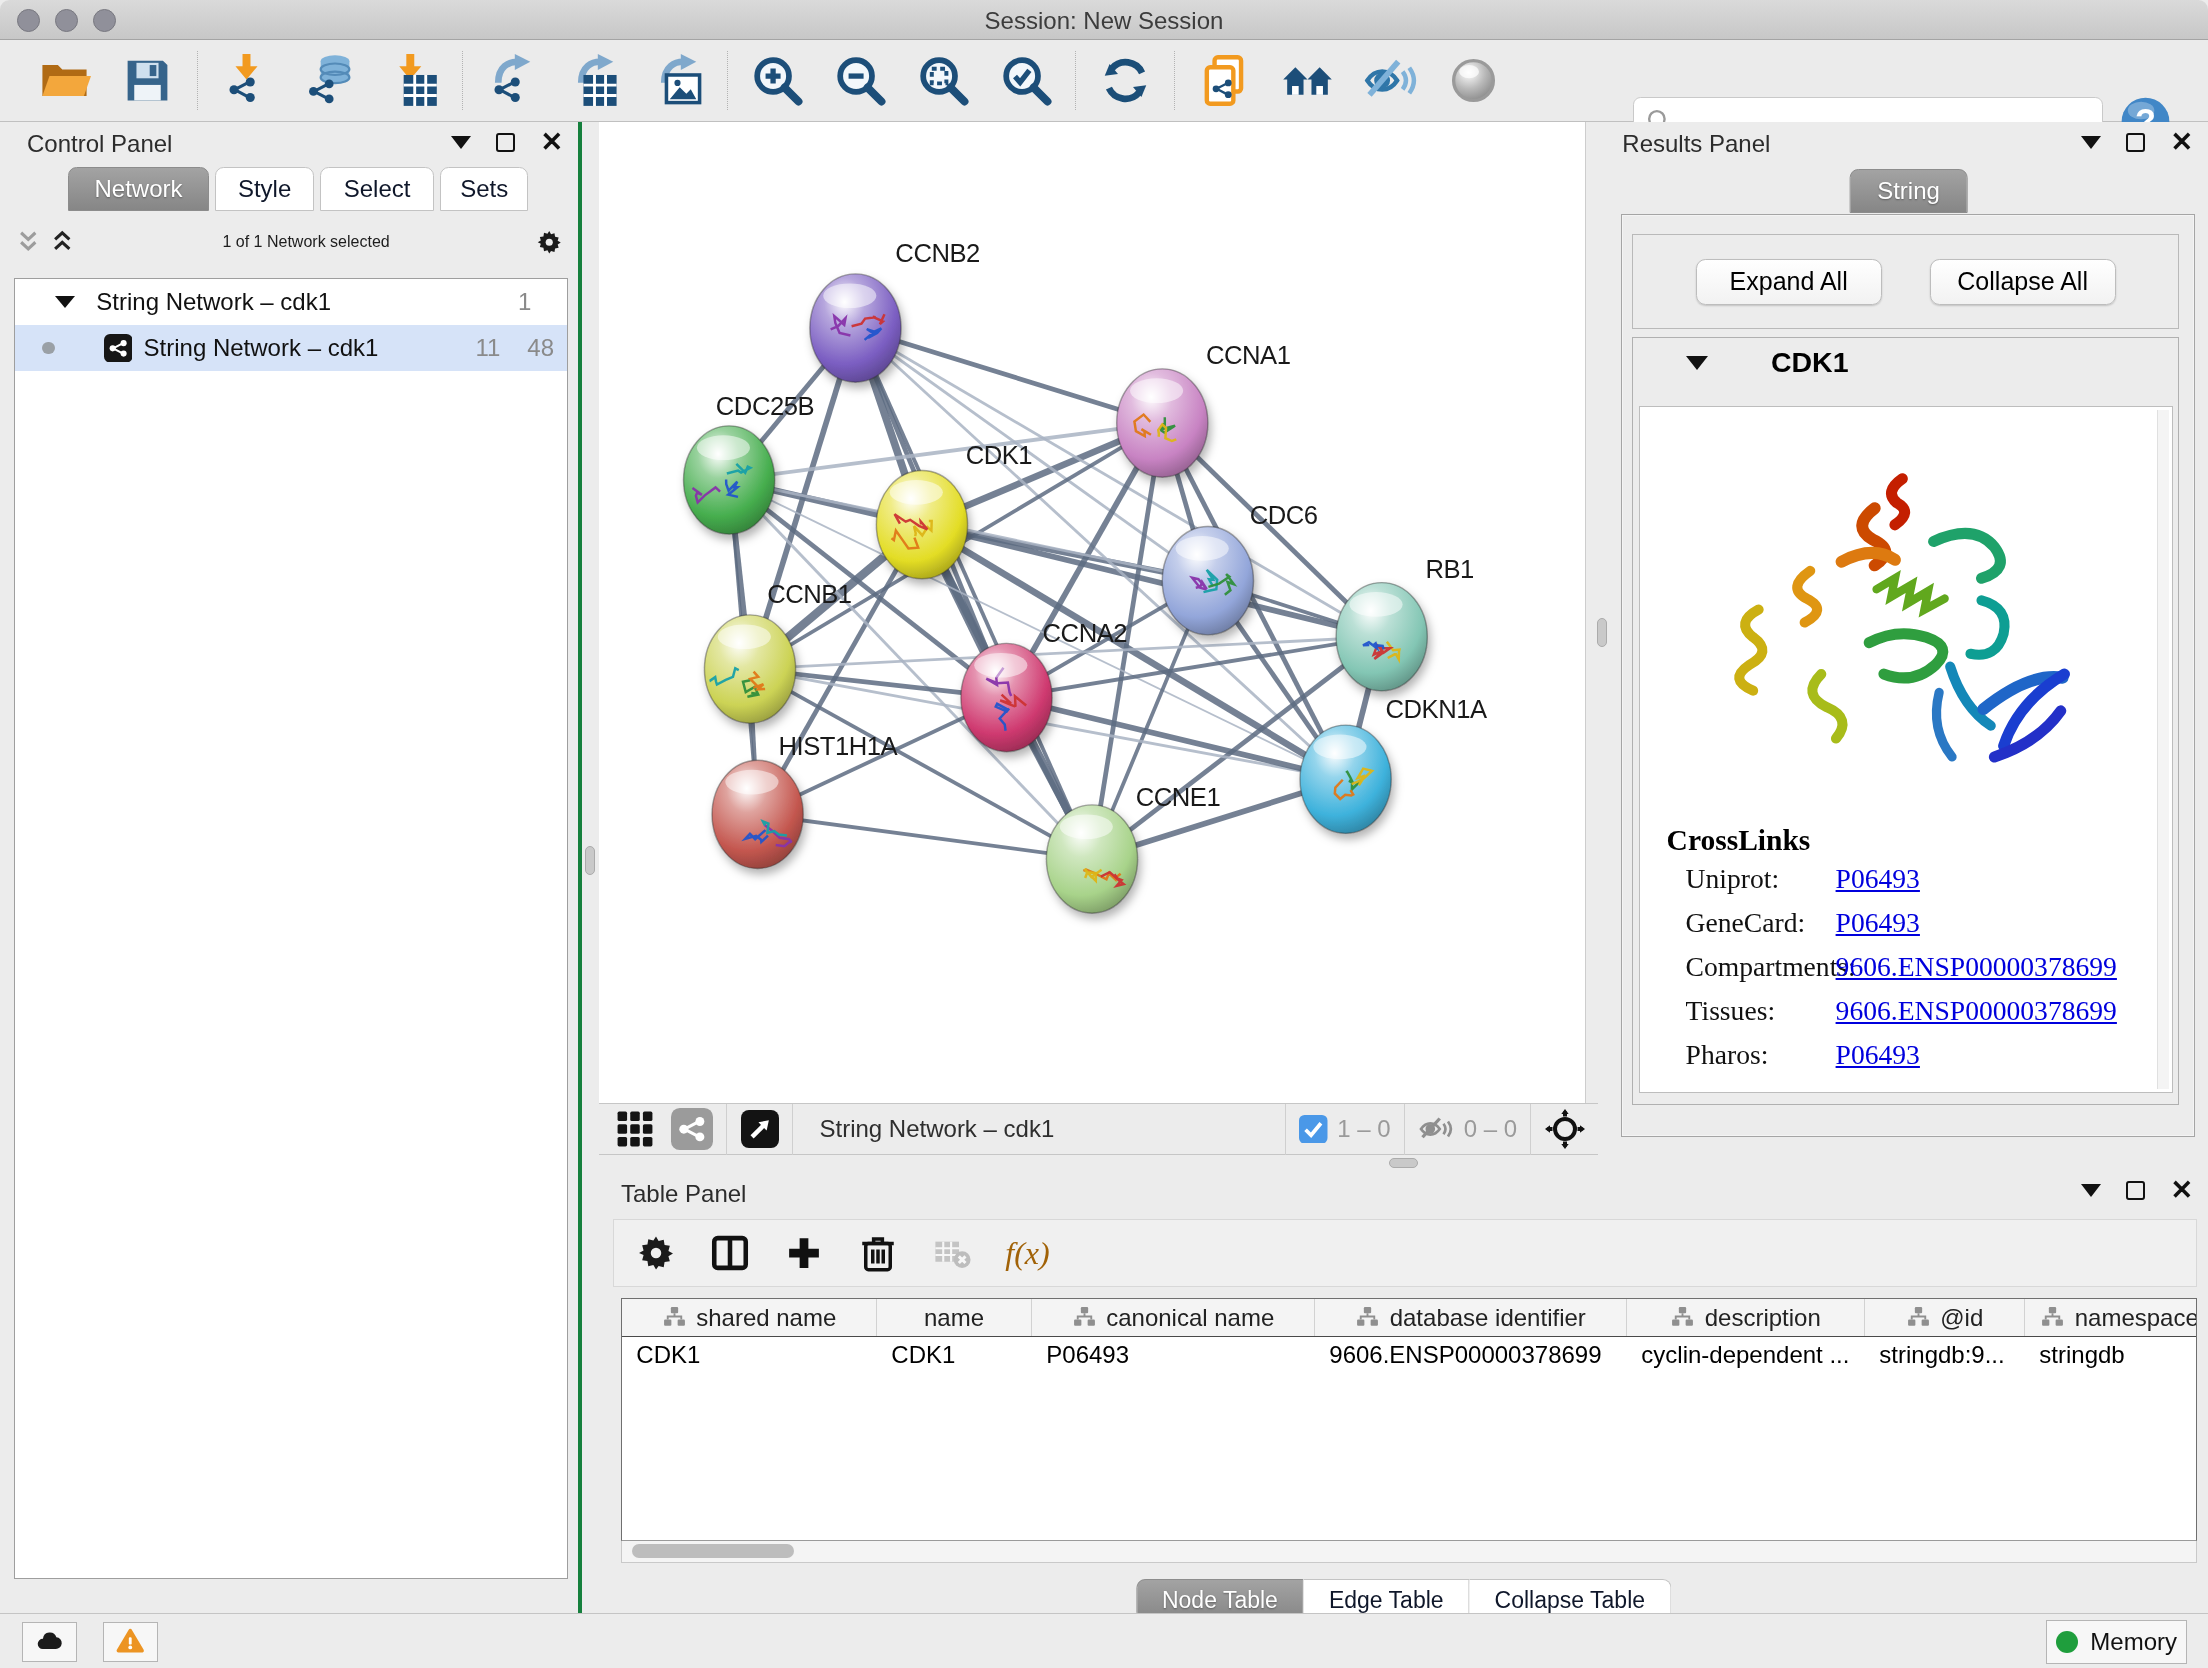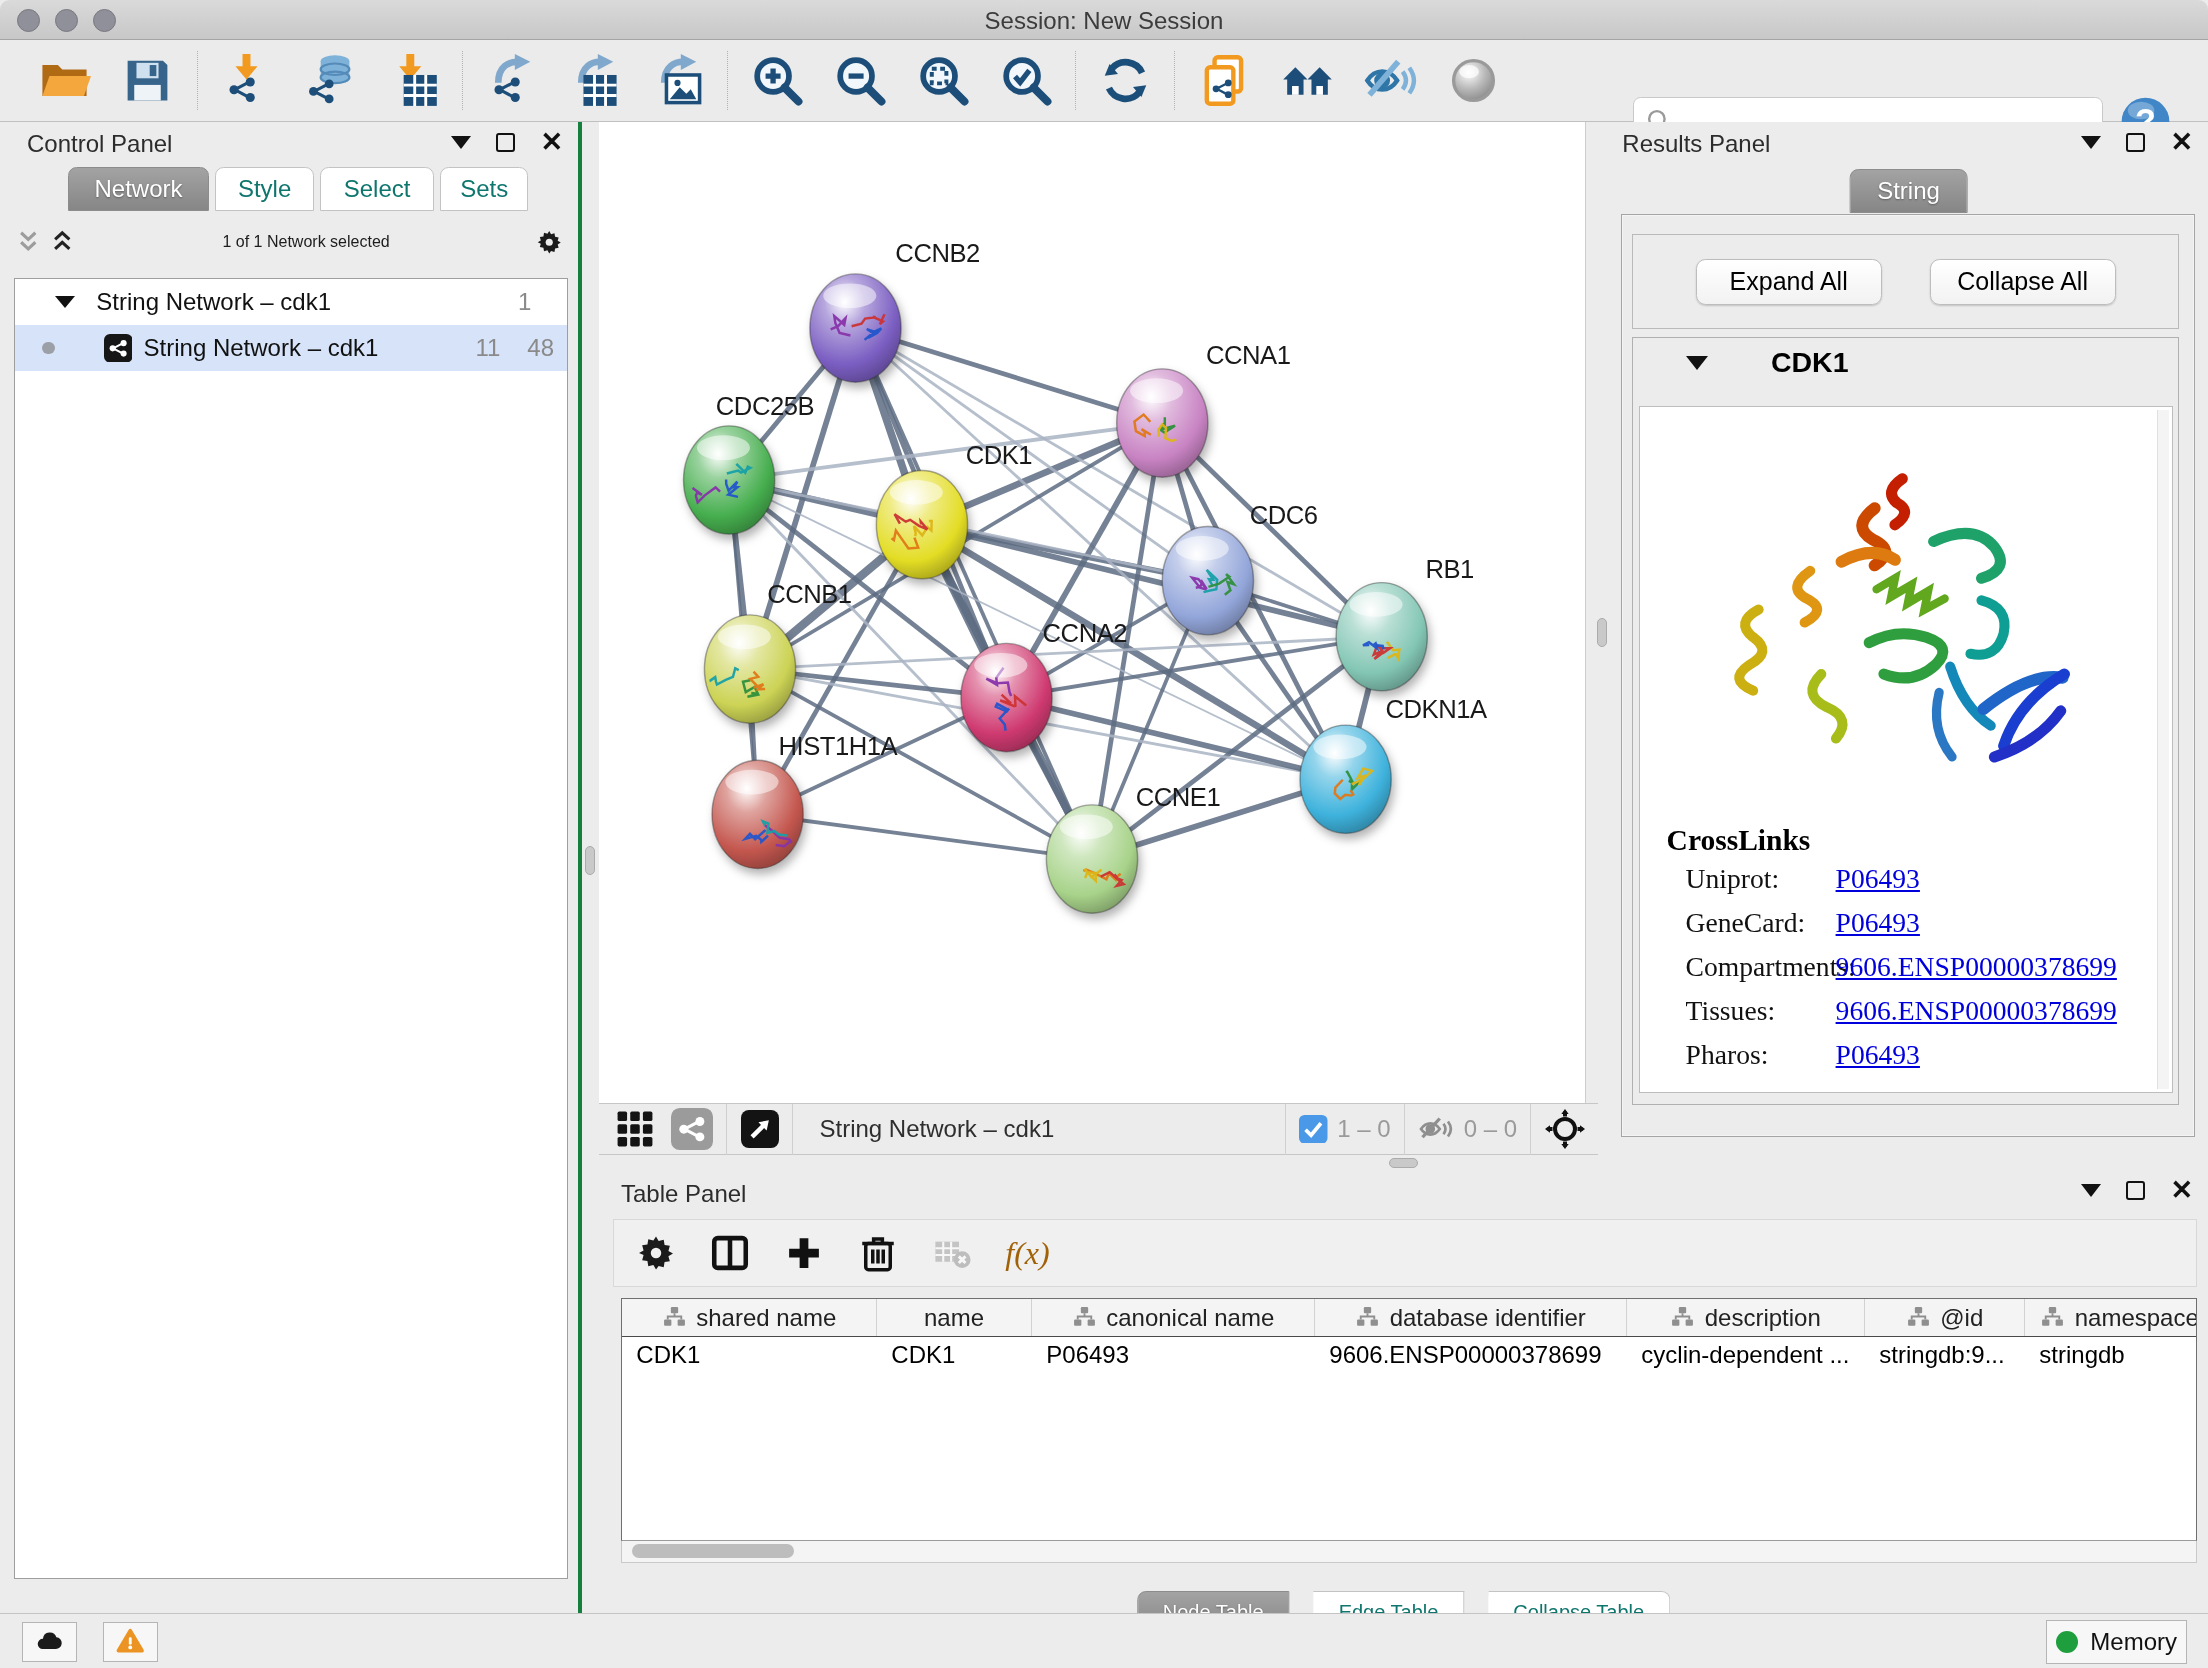--- a/index.html
+++ b/index.html
@@ -28,21 +28,21 @@
   
   .phead{position:absolute;left:0;right:0;top:0;height:42px}
   .phead .panel-title{position:absolute;left:27px;top:7.6px;font-size:24px;color:#2c2c2c}
   .picons{position:absolute;right:15px;top:11.4px;display:flex;align-items:center;gap:25px}
   .picon-tri{width:0;height:0;border-left:10.5px solid transparent;border-right:10.5px solid transparent;
     border-top:13.3px solid #111;cursor:pointer}
   .picon-sq{width:19px;height:19px;border:2.9px solid #111;border-radius:2.9px;cursor:pointer}
   .picon-x{font-size:27px;font-weight:900;color:#111;line-height:19px;cursor:pointer}
   
   .tab{height:44px;display:inline-flex;align-items:center;justify-content:center;
-    font-size:24px;border:1px solid #c3c3c3;background:#fff;color:#0f766e;cursor:pointer;
+    font-size:24px;border:1px solid #c3c3c3;background:#fff;color:#0f172a;cursor:pointer;
     border-radius:8.6px 8.6px 0 0;margin-right:1.9px}
   .tab.active{background:linear-gradient(#a3a3a3,#868686);color:#fff;border-color:#8c8c8c;
     text-shadow:0 1px 1.9px rgba(0,0,0,.35)}
   
   #control-panel{position:absolute;left:0;top:122px;width:582px;bottom:55px;background:#ececec;
     border-right:4px solid #15803d}
   #cp-tabs{position:absolute;left:68px;top:45px}
   .cp-listhead{position:absolute;left:14.3px;right:14.3px;top:99px;height:42px;
     display:flex;align-items:center}
   .cp-listhead .sumtext{flex:1;text-align:center;font-size:16px;color:#1d1d1d}
@@ -102,21 +102,21 @@
   .tbl-hcell{display:flex;align-items:center;justify-content:center;gap:9.5px;font-size:24px;color:#222;
     border-right:1px solid #d2d2d2;flex:none;cursor:pointer}
   .tbl-hcell svg{width:25px;height:25px}
   .tbl-row{display:flex;height:36px}
   .tbl-cell{display:flex;align-items:center;font-size:24px;color:#000;padding-left:14.3px;flex:none;
     white-space:nowrap;overflow:hidden}
   .tbl-hscroll{position:absolute;left:22px;right:11.4px;top:371px;height:22px;background:#f4f4f4;
     border:1px solid #c9c9c9;border-top:none}
   .tbl-thumb{position:absolute;left:9.5px;top:2.9px;width:162px;height:14.3px;background:#bdbdbd;border-radius:7.6px}
   #tp-tabs{position:absolute;left:50%;top:409px;transform:translateX(-50%);display:flex}
-  #tp-tabs .tab{border-radius:0;margin:12px;height:42px;padding:8px 25px;font-size:20px;border-left-width:0}
+  #tp-tabs .tab{border-radius:0;margin:0;height:42px;padding:8px 25px;font-size:23px;border-left-width:0}
   #tp-tabs .tab:first-child{border-radius:8.6px 0 0 8.6px;border-left-width:1px}
   #tp-tabs .tab:last-child{border-radius:0 8.6px 8.6px 0}
   
   #statusbar{position:absolute;left:0;bottom:0;right:0;height:55px;background:#ececec;
     border-top:1px solid #c4c4c4}
   .sb-btn{position:absolute;top:7.6px;width:55px;height:40px;background:#f7f7f7;border:1.9px solid #b5b5b5;
     display:flex;align-items:center;justify-content:center;cursor:pointer}
   .sb-btn svg{width:28.5px;height:28.5px}
   #memory-btn{position:absolute;right:21px;top:5.7px;width:141px;height:44px;background:#f7f7f7;
     border:1.9px solid #b5b5b5;display:flex;align-items:center;justify-content:center;gap:12.4px;

